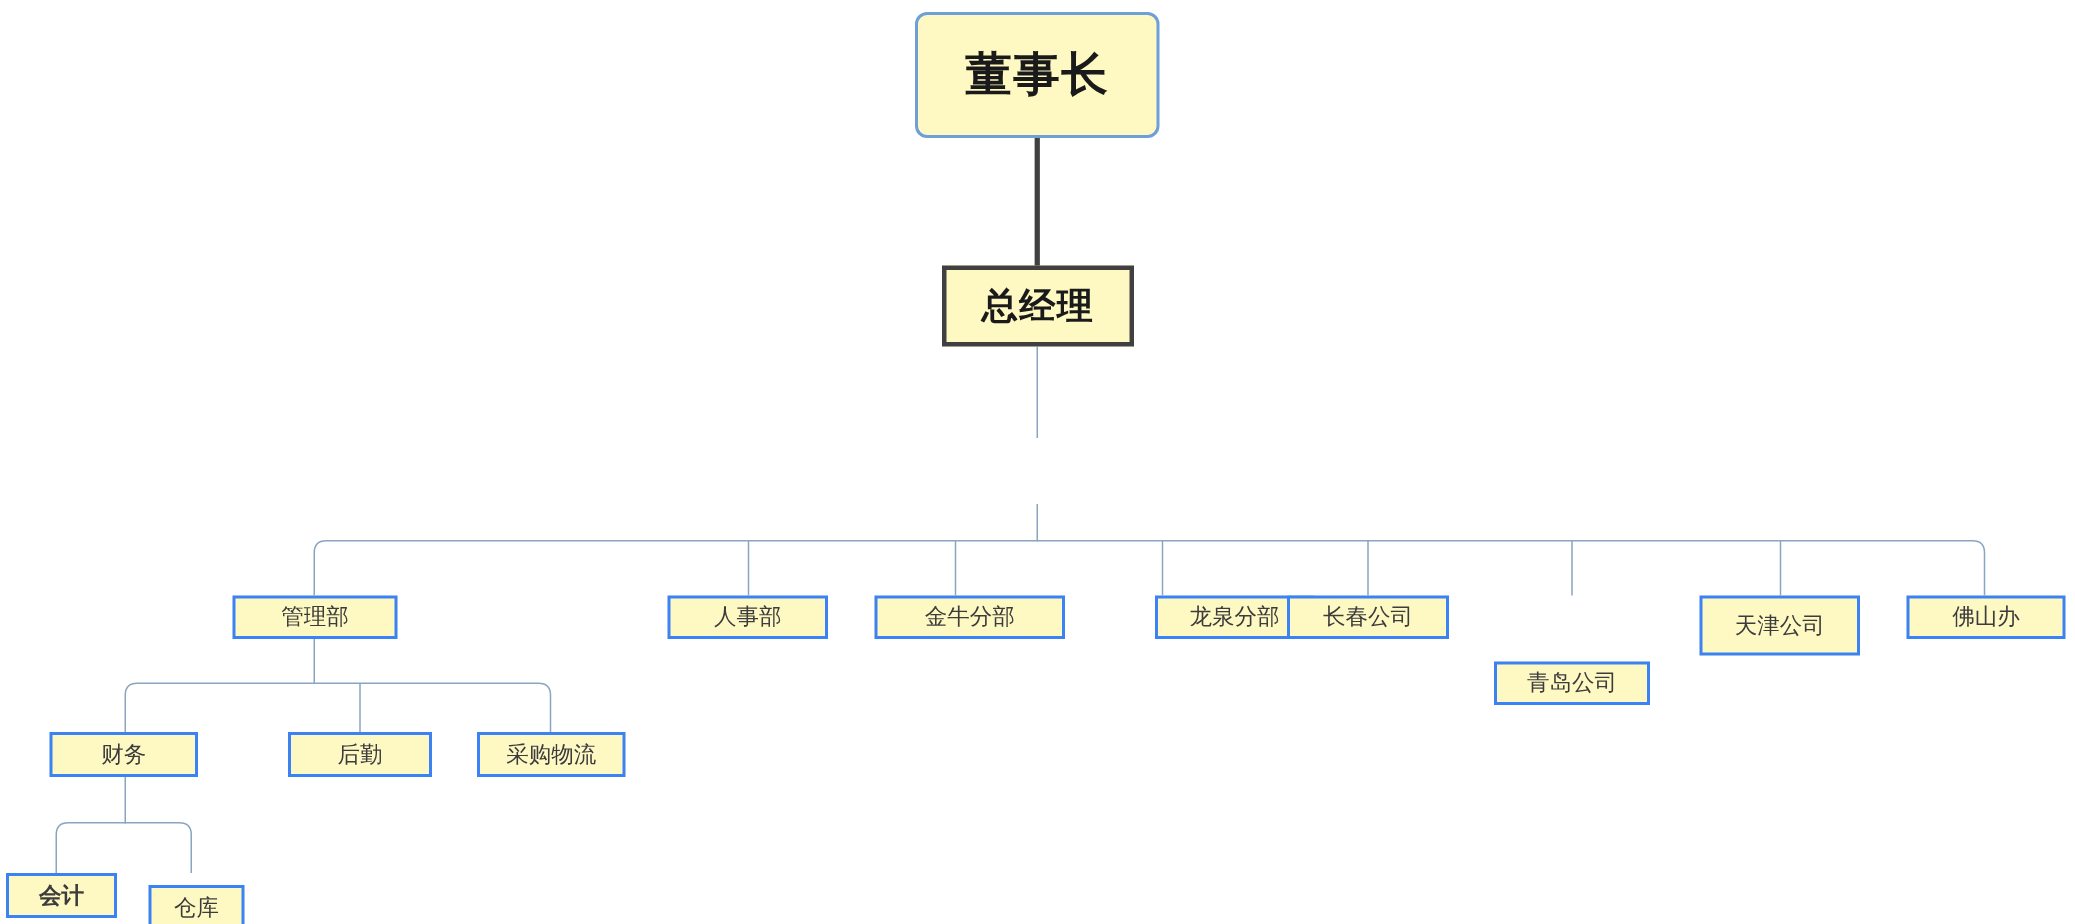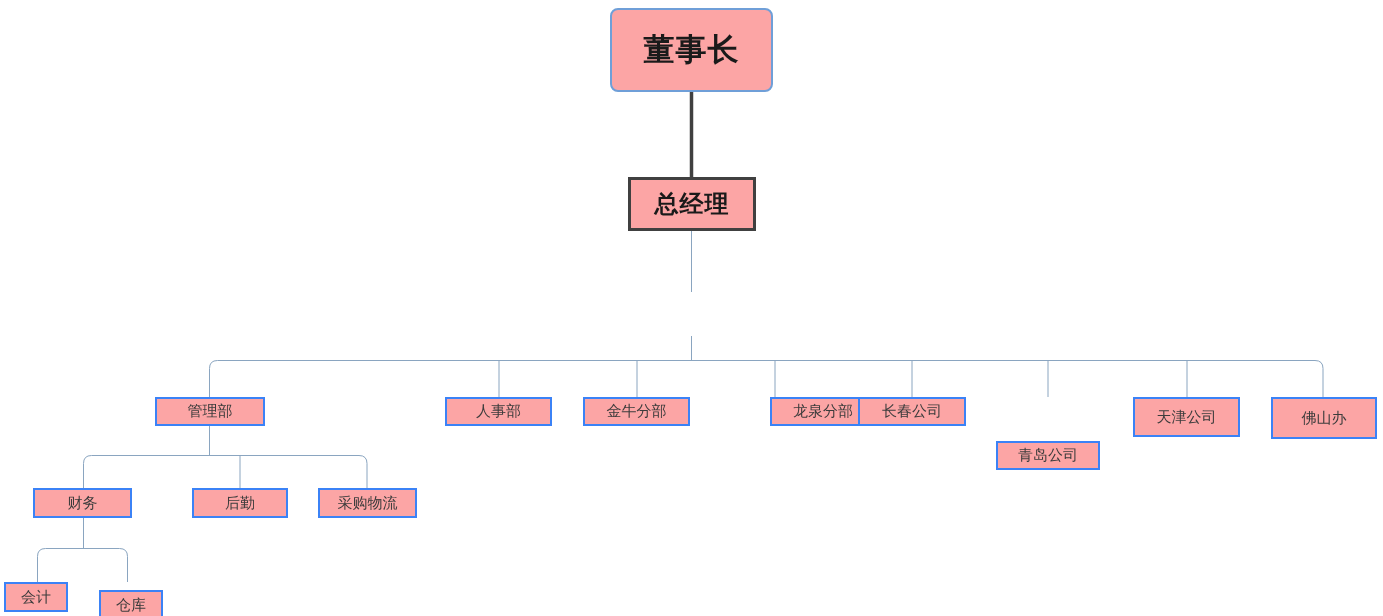--- a/index.html
+++ b/index.html
@@ -21,21 +21,21 @@
     top: 0;
     width: 1383px;
     height: 616px;
     pointer-events: none;
   }
   .node {
     position: absolute;
     display: flex;
     align-items: center;
     justify-content: center;
-    background: #fca5a5;
+    background: #fef9c3;
     box-sizing: border-box;
     white-space: nowrap;
     cursor: default;
   }
   .node--root {
     border: 2.5px solid #6f9fd8;
     border-radius: 8px;
     font-size: 31px;
     font-weight: bold;
     color: #1a1a1a;
@@ -86,35 +86,35 @@
 
   <div class="node node--root" style="left:610px; top:8px; width:163px; height:84px;">董事长</div>
 
   <div class="node node--exec" style="left:628px; top:177px; width:128px; height:54px;">总经理</div>
 
 
   <div class="node node--dept" style="left:155px; top:397px; width:110px; height:29px;">管理部</div>
 
   <div class="node node--dept" style="left:445px; top:397px; width:107px; height:29px;">人事部</div>
 
-  <div class="node node--dept" style="left:583px; top:397px; width:107px; height:29px;text-align:center;">金牛分部</div>
+  <div class="node node--dept" style="left:583px; top:397px; width:127px; height:29px;text-align:center;">金牛分部</div>
 
   <div class="node node--dept" style="left:722px; top:397px; width:106px; height:29px;margin-left:48px;">龙泉分部</div>
 
   <div class="node node--dept" style="left:858px; top:397px; width:108px; height:29px;">长春公司</div>
 
   <div class="node node--dept" style="left:996px; top:397px; width:104px; height:29px;margin-top:44px;">青岛公司</div>
 
   <div class="node node--dept" style="left:1133px; top:397px; width:107px; height:40px;">天津公司</div>
 
-  <div class="node node--dept" style="left:1271px; top:397px; width:106px; height:42px;">佛山办</div>
+  <div class="node node--dept" style="left:1271px; top:397px; width:106px; height:29px;">佛山办</div>
 
   <div class="node node--dept" style="left:33px; top:488px; width:99px; height:30px;">财务</div>
 
   <div class="node node--dept" style="left:192px; top:488px; width:96px; height:30px;">后勤</div>
 
   <div class="node node--dept" style="left:318px; top:488px; width:99px; height:30px;">采购物流</div>
 
-  <div class="node node--dept" style="left:4px; top:582px; width:64px; height:30px;">会计</div>
+  <div class="node node--dept" style="left:4px; top:582px; width:74px; height:30px;font-weight:bold;">会计</div>
 
   <div class="node node--dept" style="left:99px; top:590px; width:64px; height:30px;">仓库</div>
 
 </div>
 
 </body></html>

